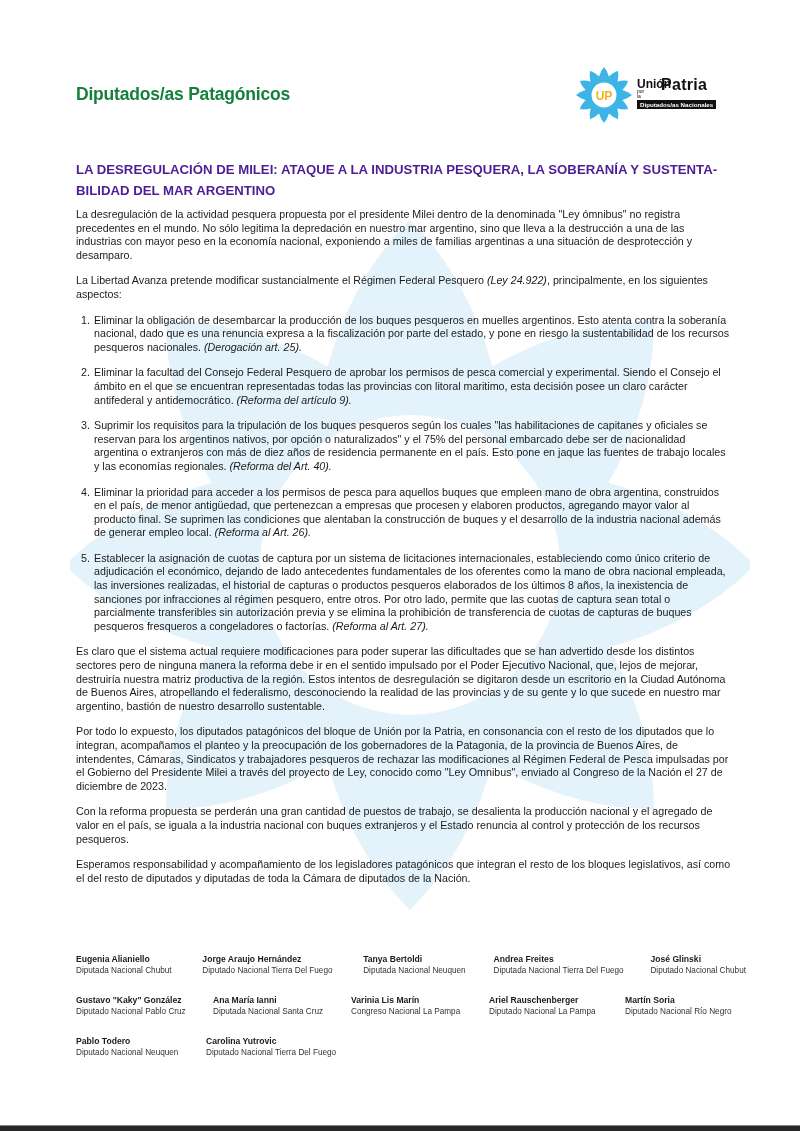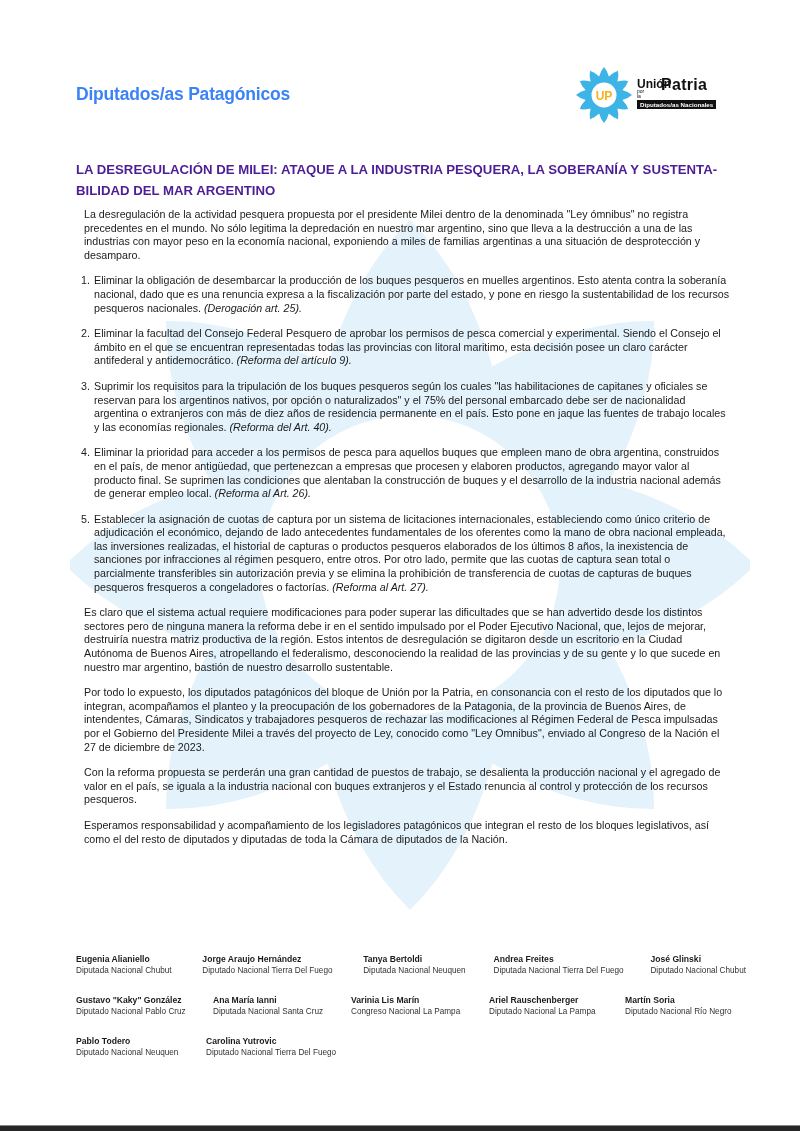--- a/index.html
+++ b/index.html
@@ -4,38 +4,38 @@
 <style>
   html, body { margin: 0; padding: 0; }
   body {
     width: 800px; height: 1131px; background: #ffffff; position: relative; overflow: hidden;
     font-family: "Liberation Sans", sans-serif; color: #1b1b1b;
   }
   .watermark { position: absolute; left: 70px; top: 215px; width: 680px; height: 700px; z-index: 0; }
   .page { position: relative; z-index: 1; }
   .header-title {
     position: absolute; left: 76px; top: 84px; font-size: 17.5px; font-weight: bold;
-    color: #3b82f6; letter-spacing: -0.2px;
+    color: #15803d; letter-spacing: -0.2px;
   }
   .logo { position: absolute; left: 575px; top: 66px; width: 160px; height: 60px; }
   .logo-sun { position: absolute; left: 0; top: 0; width: 58px; height: 58px; }
   .logo-text { position: absolute; left: 62px; top: 12px; }
   .logo-union { position: absolute; left: 0; top: 2px; font-size: 12px; font-weight: bold; line-height: 8px; color: #111; }
   .logo-porla { position: absolute; left: 0; top: 11px; font-size: 5px; line-height: 5px; color: #111; }
   .logo-patria { position: absolute; left: 24px; top: -2px; font-size: 16px; font-weight: bold; color: #111; letter-spacing: 0.3px; }
   .logo-sub {
     position: absolute; left: 0; top: 22px; background: #111; color: #fff; font-size: 6.2px; font-weight: bold;
     padding: 1px 3px; white-space: nowrap;
   }
   .doc-title {
     position: absolute; left: 76px; top: 159px; width: 660px; font-size: 13.2px; font-weight: bold;
     line-height: 21px; color: #4c1d95;
   }
   .body-text { position: absolute; left: 76px; top: 208px; width: 655px; font-size: 10.7px; line-height: 13.6px; }
-  .body-text p { margin: 0 0 12px 8px; }
+  .body-text p { margin: 0 0 12px 0; }
   .body-text ol { margin: 0 0 12px 0; padding-left: 17px; }
   .body-text ol li { margin: 0 0 12px 0; padding-left: 1px; }
   .body-text em { font-style: italic; }
   .signatures { position: absolute; left: 76px; top: 953px; width: 680px; }
   .sig-row { display: flex; margin-bottom: 17px; gap: 8px; }
   .sig { margin-right: 10px; }
   .sig-name { font-size: 8.6px; font-weight: bold; line-height: 12px; white-space: nowrap; }
   .sig-role { font-size: 8.2px; line-height: 12px; color: #333; white-space: nowrap; }
   .bottom-bar { position: absolute; left: 0; top: 1125px; width: 800px; height: 6px; background: #262626; border-top: 1px solid #888; }
 </style>
@@ -62,20 +62,21 @@
       <span class="logo-porla">por la</span>
       <span class="logo-patria">Patria</span>
       <span class="logo-sub">Diputados/as Nacionales</span>
     </div>
   </div>
 
   <div class="doc-title">LA DESREGULACIÓN DE MILEI: ATAQUE A LA INDUSTRIA PESQUERA, LA SOBERANÍA Y SUSTENTA-BILIDAD DEL MAR ARGENTINO</div>
 
   <div class="body-text">
     <p>La desregulación de la actividad pesquera propuesta por el presidente Milei dentro de la denominada "Ley ómnibus" no registra precedentes en el mundo. No sólo legitima la depredación en nuestro mar argentino, sino que lleva a la destrucción a una de las industrias con mayor peso en la economía nacional, exponiendo a miles de familias argentinas a una situación de desprotección y desamparo.</p>
+    <p><span>La Libertad Avanza pretende modificar sustancialmente el Régimen Federal Pesquero </span><em>(Ley 24.922)</em><span>, principalmente, en los siguientes aspectos:</span></p>
     <ol>
       <li><span>Eliminar la obligación de desembarcar la producción de los buques pesqueros en muelles argentinos. Esto atenta contra la soberanía nacional, dado que es una renuncia expresa a la fiscalización por parte del estado, y pone en riesgo la sustentabilidad de los recursos pesqueros nacionales. </span><em>(Derogación art. 25).</em></li>
       <li><span>Eliminar la facultad del Consejo Federal Pesquero de aprobar los permisos de pesca comercial y experimental. Siendo el Consejo el ámbito en el que se encuentran representadas todas las provincias con litoral maritimo,  esta decisión posee un claro carácter antifederal y antidemocrático. </span><em>(Reforma del artículo 9).</em></li>
       <li><span>Suprimir los requisitos para la tripulación de los buques pesqueros según los cuales "las habilitaciones de capitanes y oficiales se reservan para los argentinos nativos, por opción o naturalizados" y el 75% del personal embarcado debe ser de nacionalidad argentina o extranjeros con más de diez años de residencia permanente en el país. Esto pone en jaque las fuentes de trabajo locales y las economías regionales. </span><em>(Reforma del Art. 40).</em></li>
       <li><span>Eliminar la prioridad para acceder a los permisos de pesca para aquellos buques que empleen mano de obra argentina, construidos en el país, de menor antigüedad, que pertenezcan a empresas que procesen y elaboren productos, agregando mayor valor al producto final. Se suprimen las condiciones que alentaban la construcción de buques y el desarrollo de la industria nacional además de generar empleo local. </span><em>(Reforma al Art. 26).</em></li>
       <li><span>Establecer la asignación de cuotas de captura por un sistema de licitaciones internacionales, estableciendo como único criterio de adjudicación el económico, dejando de lado antecedentes fundamentales de los oferentes como la mano de obra nacional empleada, las inversiones realizadas, el historial de capturas o productos pesqueros elaborados de los últimos 8 años, la inexistencia de sanciones por infracciones al régimen pesquero, entre otros. Por otro lado, permite que las cuotas de captura sean total o parcialmente transferibles sin autorización previa y se elimina la prohibición de transferencia de cuotas de capturas de buques pesqueros fresqueros a congeladores o factorías. </span><em>(Reforma al Art. 27).</em></li>
     </ol>
     <p>Es claro que el sistema actual requiere modificaciones para poder superar las dificultades que se han advertido desde los distintos sectores pero de ninguna manera la reforma debe ir en el sentido impulsado por el Poder Ejecutivo Nacional, que, lejos de mejorar, destruiría nuestra matriz productiva de la región. Estos intentos de desregulación se digitaron desde un escritorio en la Ciudad Autónoma de Buenos Aires, atropellando el federalismo, desconociendo la realidad de las provincias y de su gente y lo que sucede en nuestro mar argentino, bastión de nuestro desarrollo sustentable.</p>
     <p>Por todo lo expuesto, los diputados patagónicos del bloque de Unión por la Patria, en consonancia con el resto de los diputados que lo integran, acompañamos el planteo y la preocupación de los gobernadores de la Patagonia, de la provincia de Buenos Aires, de intendentes, Cámaras, Sindicatos y trabajadores pesqueros de rechazar las modificaciones al Régimen Federal de Pesca impulsadas por el Gobierno del Presidente Milei a través del proyecto de Ley, conocido como "Ley Omnibus", enviado al Congreso de la Nación el 27 de diciembre de 2023.</p>
     <p>Con la reforma propuesta se perderán una gran cantidad de puestos de trabajo, se desalienta la producción nacional y el agregado de valor en el país, se iguala a la industria nacional con buques extranjeros y el Estado renuncia al control y protección de los recursos pesqueros.</p>

